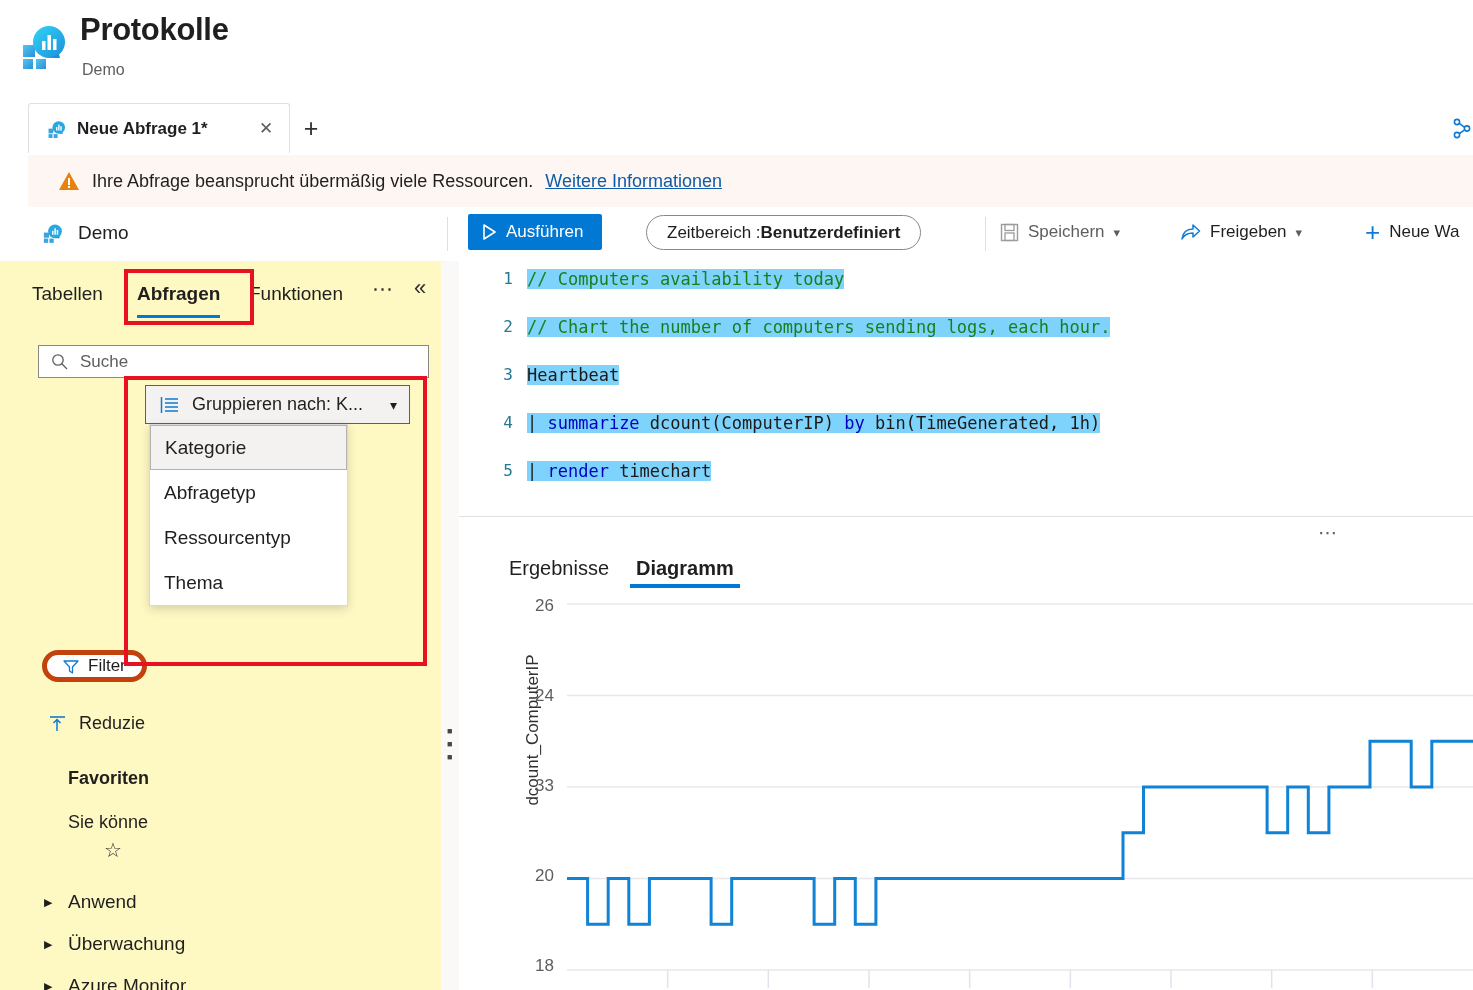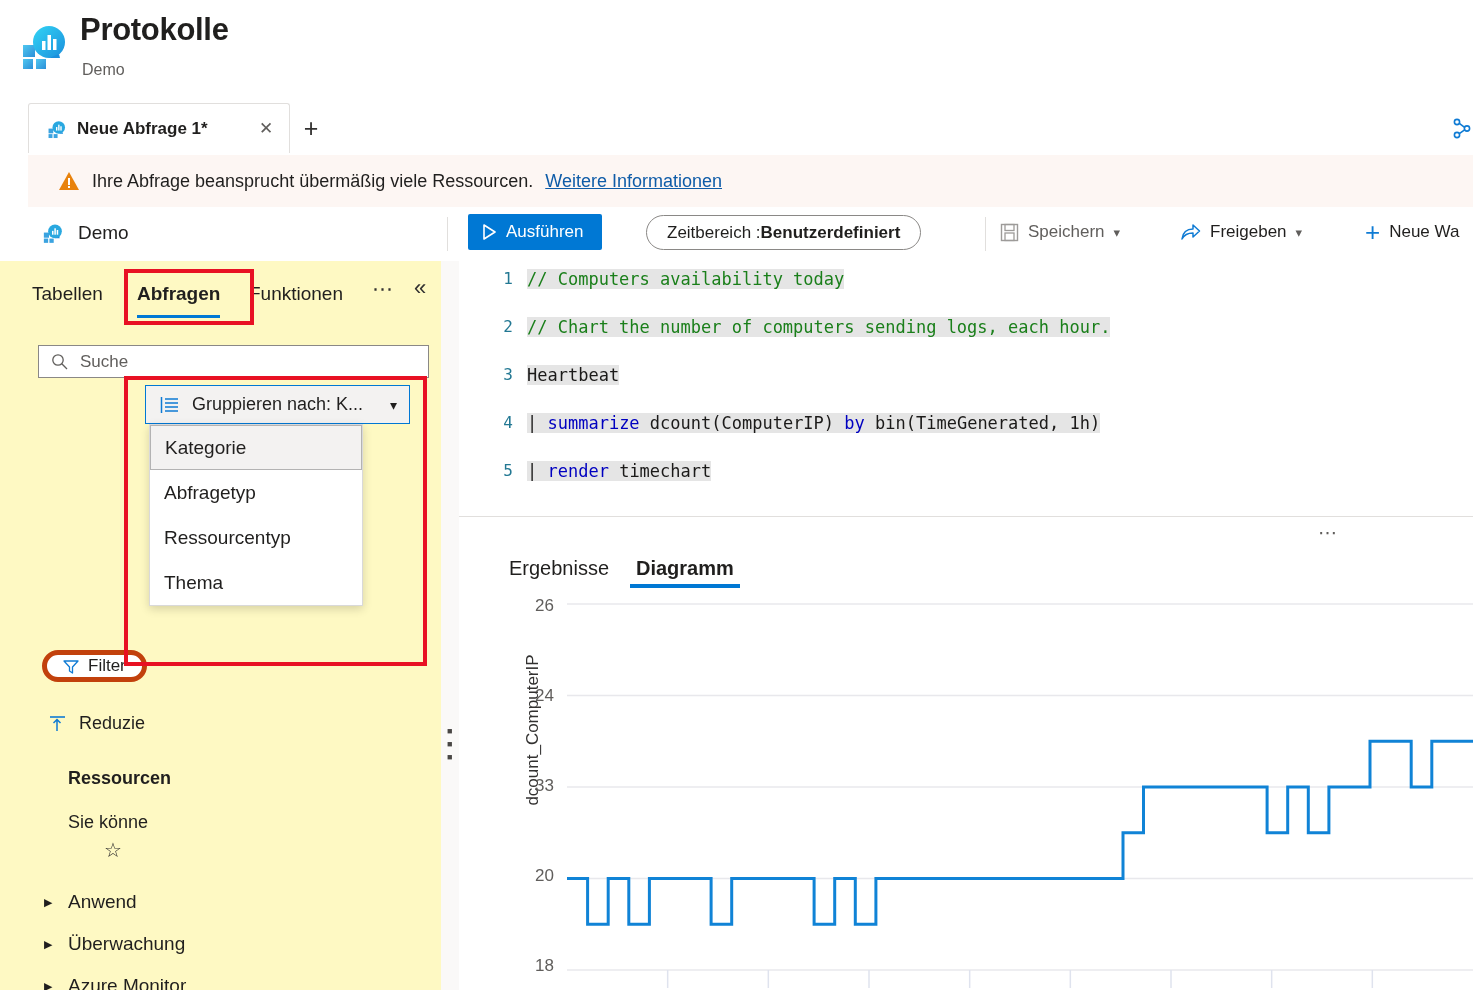--- a/index.html
+++ b/index.html
@@ -133,41 +133,41 @@
 
   
   .groupby-btn {
     position: absolute; left: 145px; top: 385px; width: 265px; height: 39px;
     border: 1px solid #0078d4; background: #f3f2f1;
     display: flex; align-items: center; gap: 12px; padding-left: 14px; cursor: pointer;
   }
   .groupby-label { font-size: 18px; color: #201f1e; white-space: nowrap; }
   .groupby-chev { margin-left: auto; margin-right: 12px; font-size: 14px; color: #201f1e; }
   .dropdown {
-    position: absolute; left: 149px; top: 424px; width: 214px;
+    position: absolute; left: 149px; top: 424px; width: 199px;
     background: #fff; border: 1px solid #d9d9d9; box-shadow: 0 3px 9px rgba(0,0,0,.16); z-index: 40;
   }
   .dd-item { height: 45px; display: flex; align-items: center; padding-left: 14px; font-size: 19px; color: #201f1e; cursor: pointer; }
   .dd-item.sel { background: #f3f2f1; border: 1px solid #b3b3b3; }
 
   
   .redbox { position: absolute; border: 4px solid #e81123; z-index: 60; pointer-events: none; }
   .rb-tab { left: 124px; top: 269px; width: 130px; height: 56px; }
   .rb-drop { left: 124px; top: 376px; width: 303px; height: 290px; }
 
   
   .splitter { position: absolute; left: 441px; top: 261px; width: 18px; height: 729px; background: #faf9f8; }
   .split-dots { position: absolute; left: 447px; top: 725px; color: #484644; font-size: 9px; line-height: 13px; letter-spacing: 0; }
 
   
   .editor { position: absolute; left: 459px; top: 261px; width: 1014px; height: 255px; background: #fff; }
   .code-line { position: relative; height: 24px; font-family: "DejaVu Sans Mono", monospace; font-size: 17px; }
   .ln { position: absolute; left: 30px; width: 24px; text-align: right; color: #237893; font-size: 16px; }
   .ct { position: absolute; left: 68px; white-space: pre; }
-  .hl { background: #e5e5e5; }
+  .hl { background: #7dd3fc; }
   .c-comment { color: #1a7f1a; }
   .c-kw { color: #0000c0; }
   .c-plain { color: #1b1a19; }
   .editor-divider { position: absolute; left: 459px; top: 516px; width: 1014px; height: 1px; background: #e1dfdd; }
   .editor-dots { position: absolute; left: 1318px; top: 521px; color: #605e5c; font-size: 19px; letter-spacing: 2px; cursor: pointer; }
 
   
   .res-tabs { position: absolute; left: 459px; top: 548px; width: 1014px; height: 44px; }
   .res-tab {
     position: absolute; top: 0; height: 40px; font-size: 20px; color: #201f1e; cursor: pointer;
@@ -338,21 +338,21 @@
     </div>
 
     <div class="collapse-row">
       <svg width="19" height="19" viewBox="0 0 19 19">
         <path d="M2 3 L17 3" stroke="#0f7bd4" stroke-width="1.6"></path>
         <path d="M9 17 L9 6 M5.5 9 L9 5.5 L12.5 9" fill="none" stroke="#0f7bd4" stroke-width="1.5"></path>
       </svg>
       <span>Reduzie</span>
     </div>
 
-    <div class="fav-title">Ressourcen</div>
+    <div class="fav-title">Favoriten</div>
     <div class="fav-note">Sie könne</div>
     <div class="fav-star">☆</div>
 
     <div class="tree">
       <div class="tree-item">
         <span class="tree-arrow">▶</span>
         <span>Anwend</span>
       </div>
       <div class="tree-item">
         <span class="tree-arrow">▶</span>

